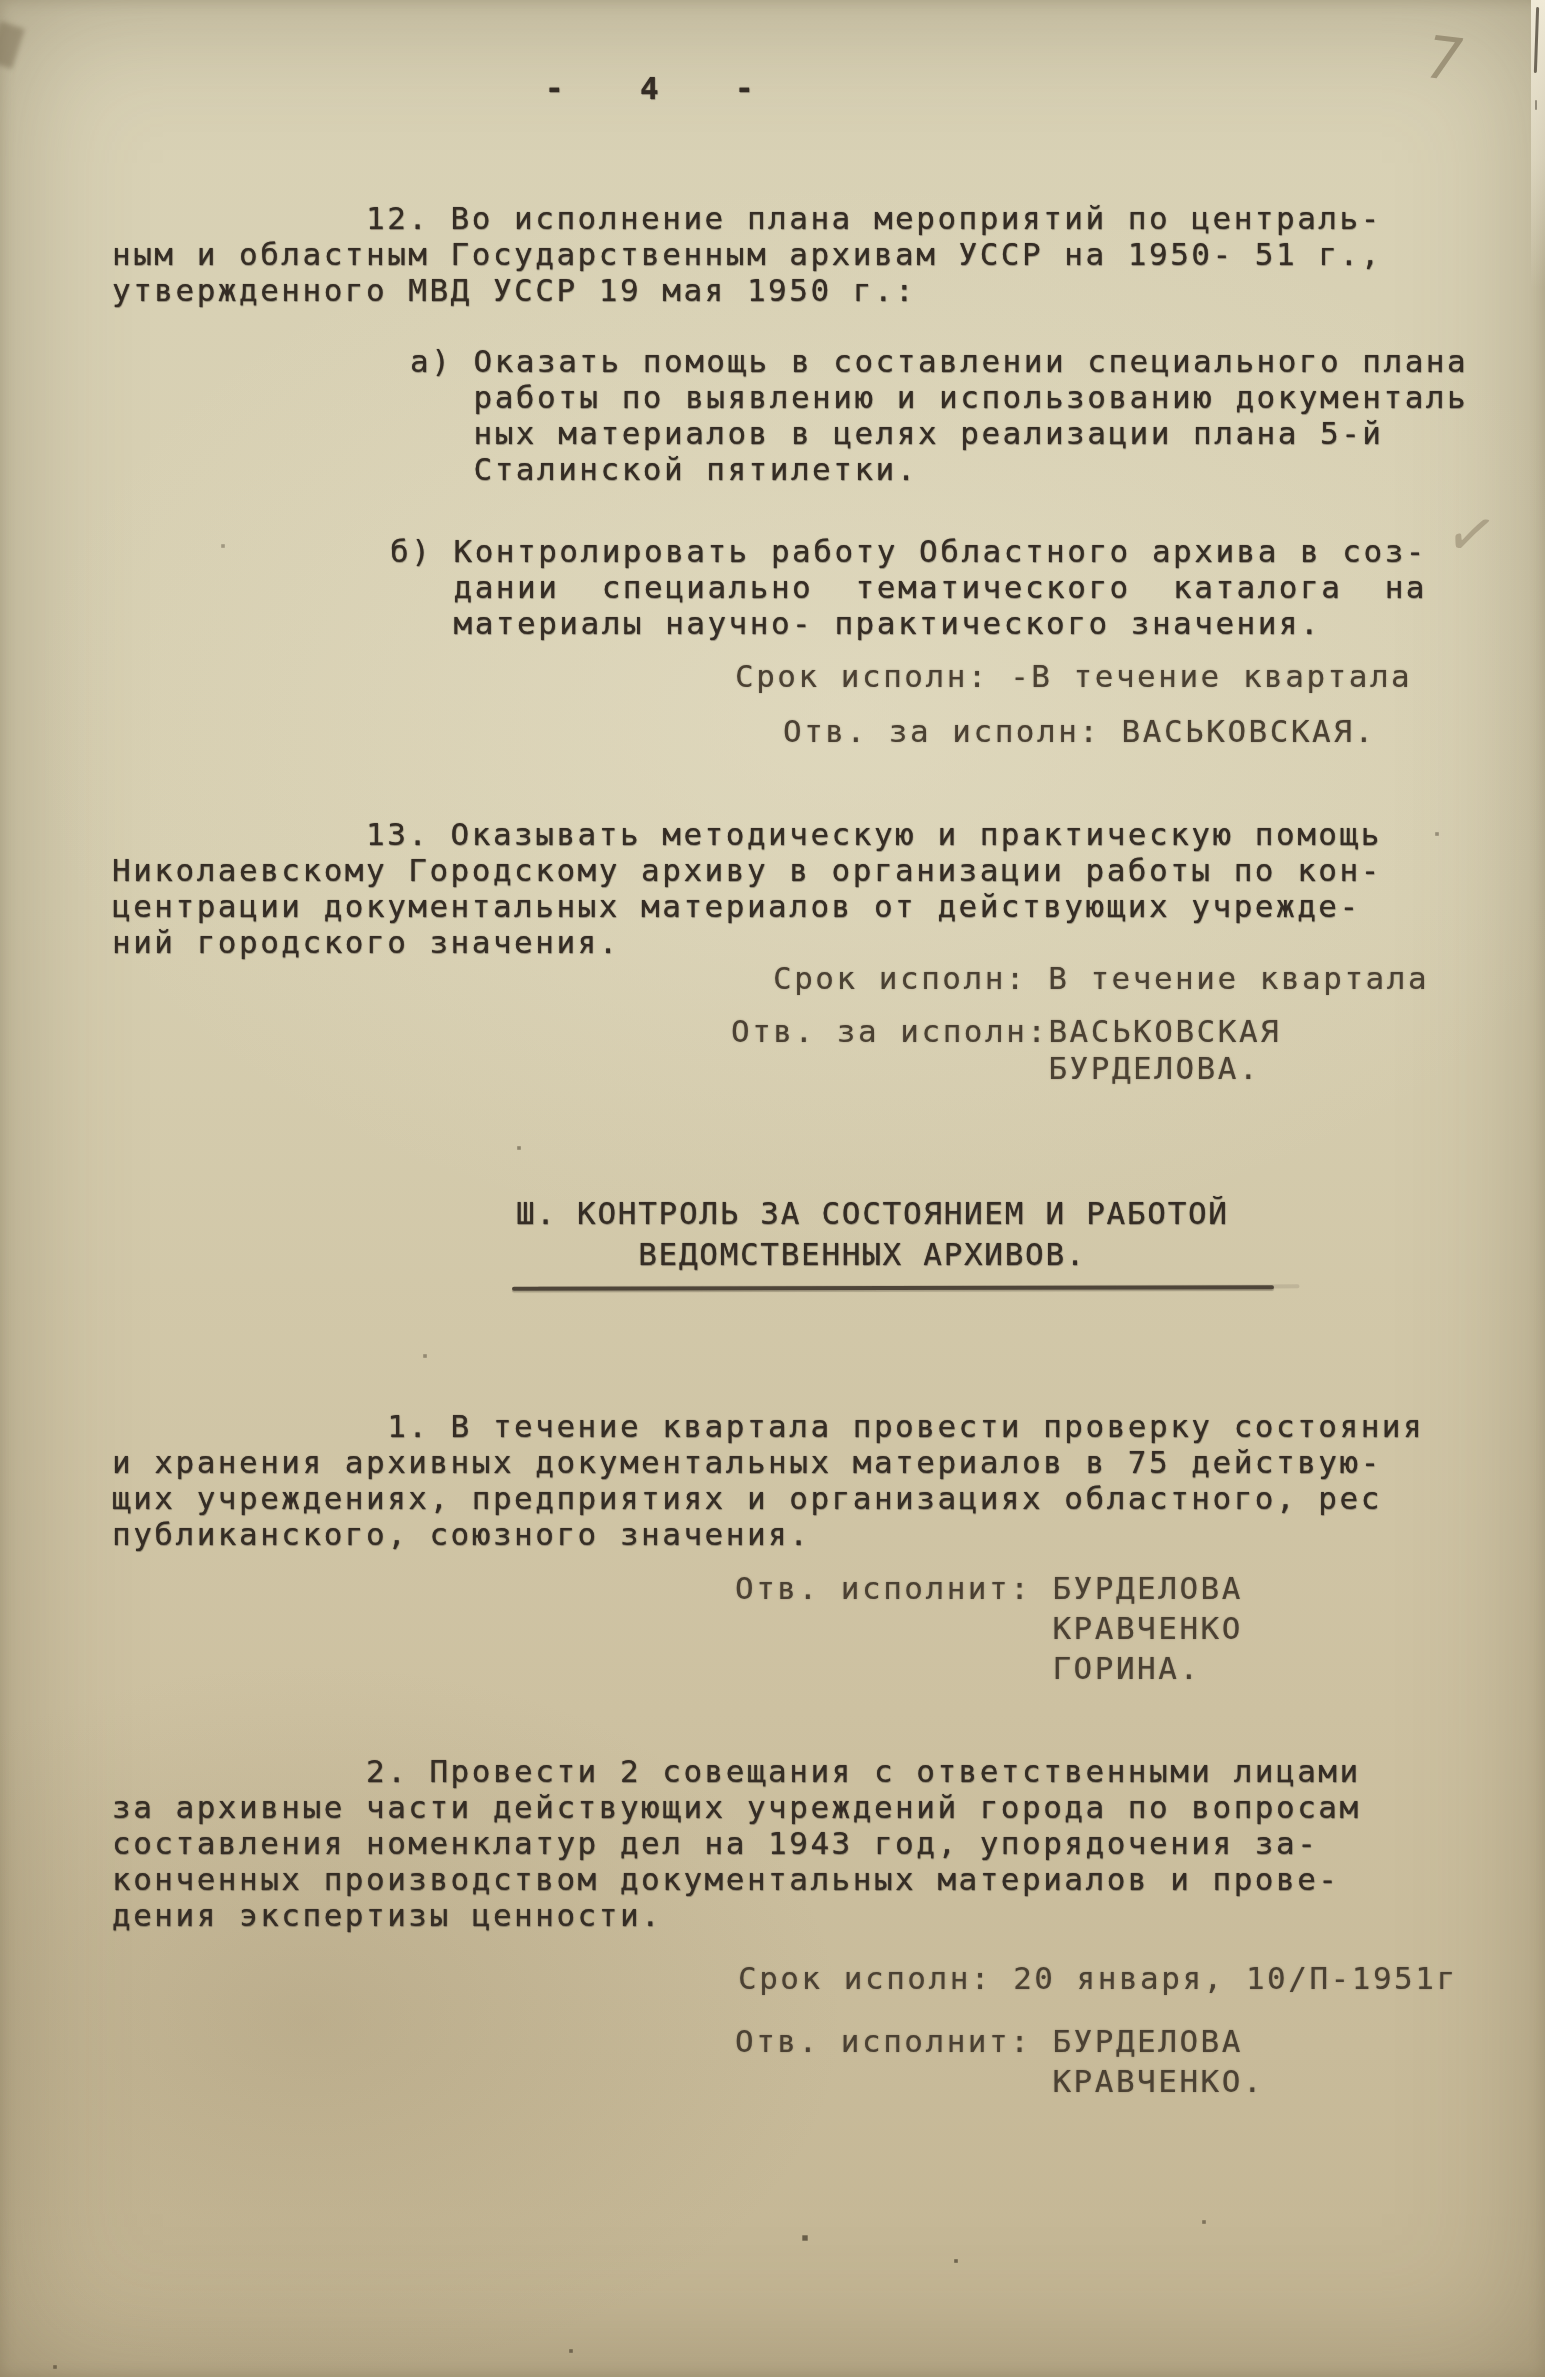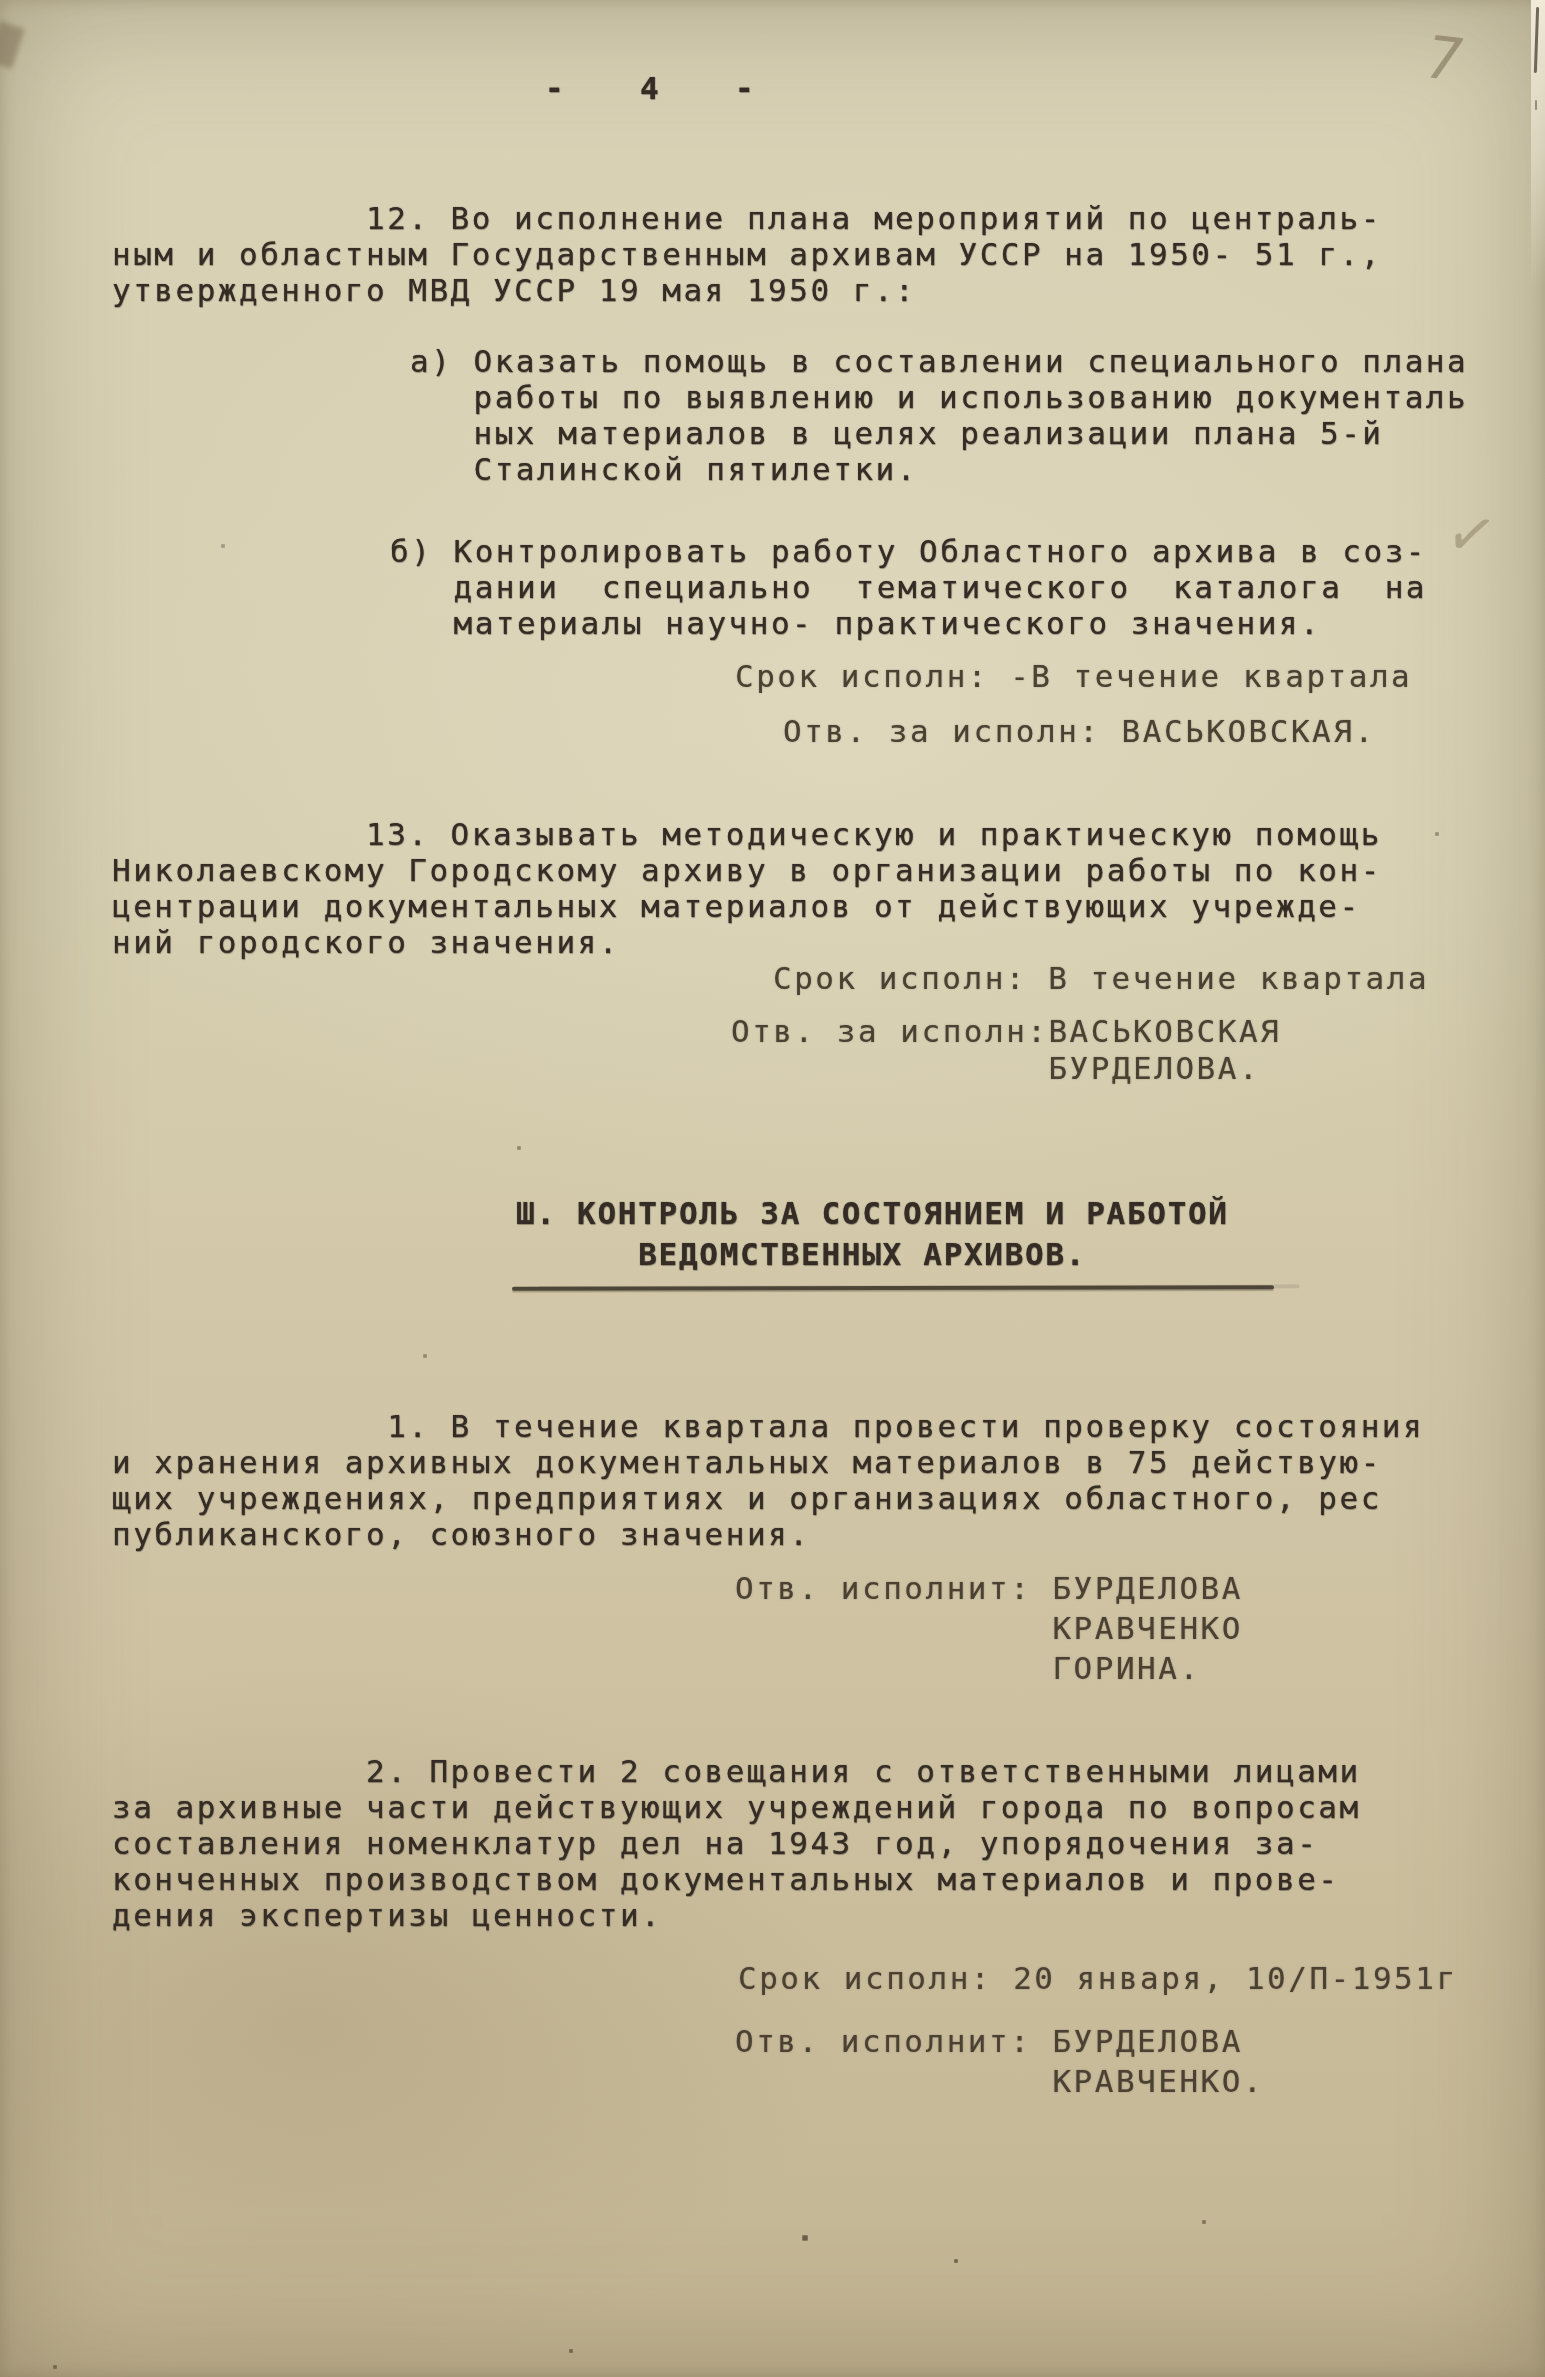--- a/index.html
+++ b/index.html
@@ -26,21 +26,21 @@
   .faded{color:#4b4133;text-shadow:0 0 1.4px rgba(75,65,51,.6);}
   #page-number{left:545px;top:70px;font-weight:bold;letter-spacing:5.1px;}
   #para-12{left:112px;top:200px;}
   #subitem-a{left:390px;top:343px;margin-left:20px;}
   #subitem-b{left:390px;top:533px;}
   #deadline-1-term{left:735px;top:658px;}
   #deadline-1-resp{left:735px;top:713px;margin-left:48px;}
   #para-13{left:112px;top:816px;}
   #deadline-2-term{left:773px;top:960px;}
   #deadline-2-resp{left:731px;top:1013px;line-height:37px;}
-  #section-heading{left:516px;top:1193px;line-height:41px;font-weight:bold;letter-spacing:1.7px;}
+  #section-heading{left:516px;top:1193px;line-height:41px;font-weight:normal;letter-spacing:1.7px;}
   #section-underline{
     position:absolute;left:512px;top:1286px;width:762px;height:4.2px;
     background:#3c342a;border-radius:2.5px;opacity:.88;
     transform:rotate(-.12deg);
     box-shadow:0 1.7px 0.8px rgba(66,57,45,.35), 25.5px -0.8px 0 rgba(66,57,45,.15);
   }
   #para-s1{left:112px;top:1408px;}
   #resp-1{left:735px;top:1568px;line-height:40px;}
   #para-s2{left:112px;top:1753px;}
   #deadline-3-term{left:738px;top:1960px;text-align:center;}

